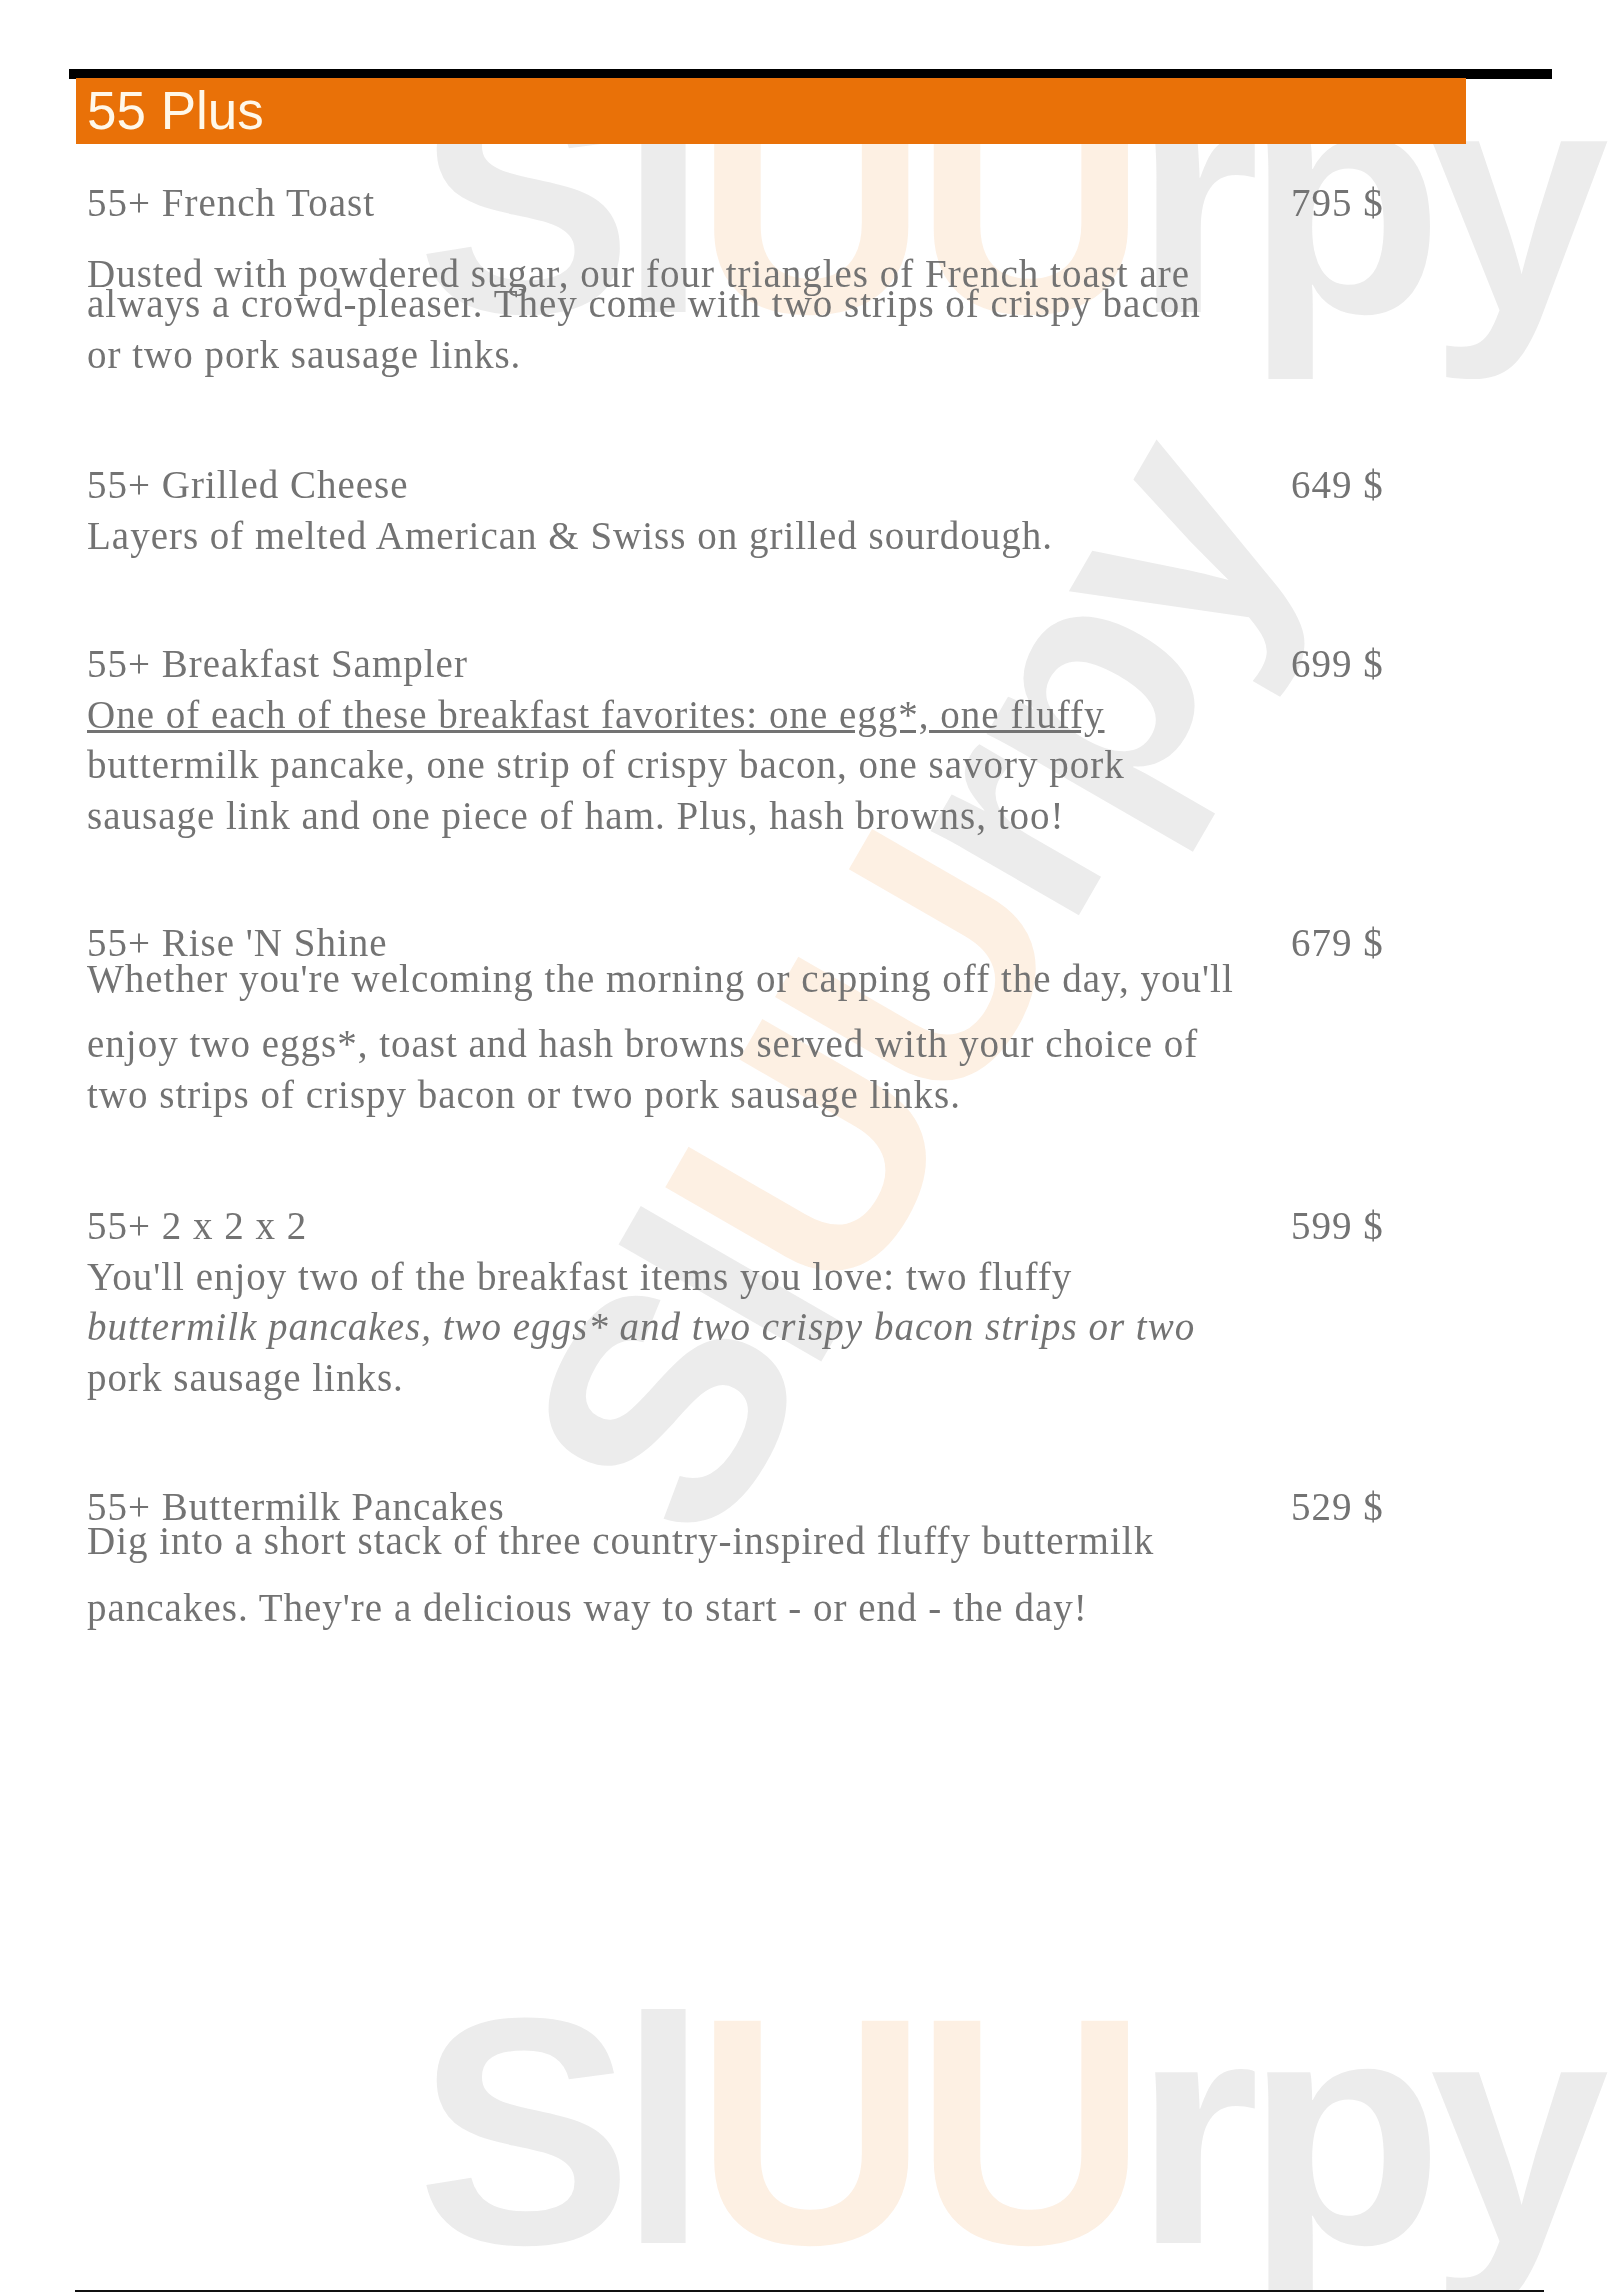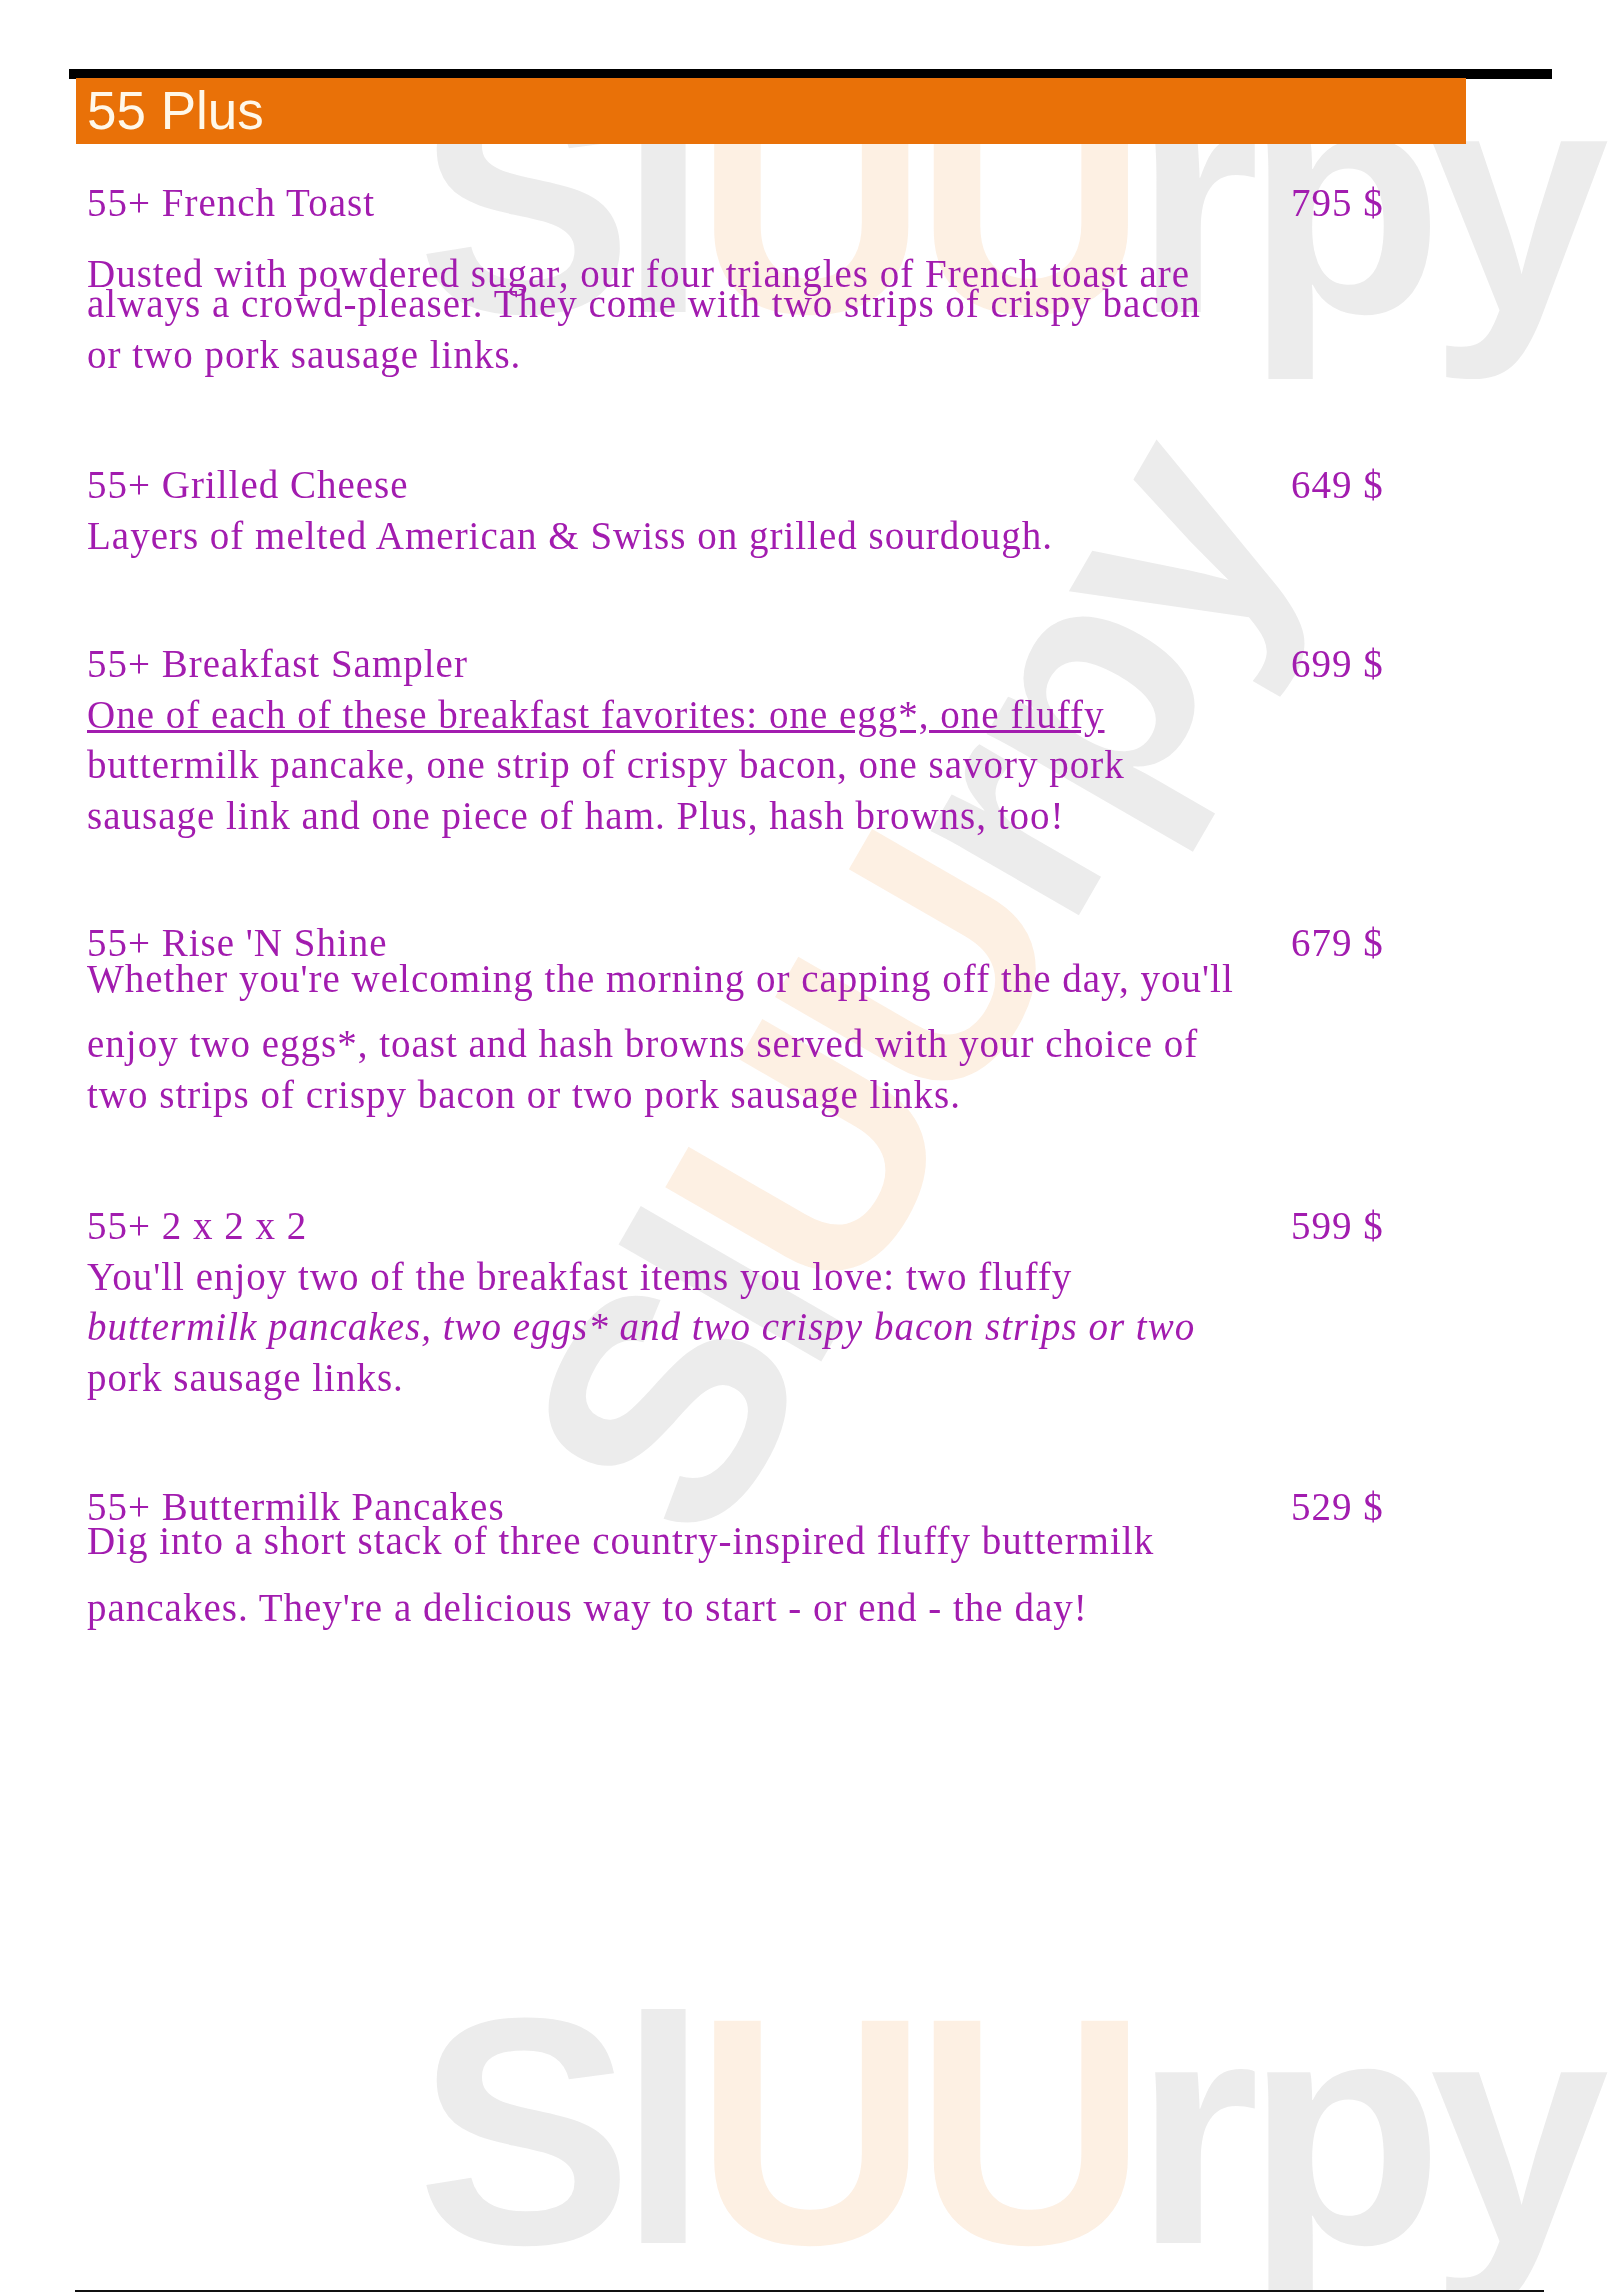--- a/index.html
+++ b/index.html
@@ -10,21 +10,21 @@
   .section-bar { position: absolute; left: 76px; top: 78px; width: 1390px; height: 66px; background: #e97108; }
   .section-title {
     position: absolute; left: 87px; top: 78px; height: 78px; line-height: 66px;
     font-family: "Liberation Sans", sans-serif; font-size: 53px; color: #fff8ea;
     white-space: nowrap;
   }
 
   .menu-item { position: absolute; left: 0; width: 1621px; }
   .item-name, .item-price, .desc-line {
     position: absolute; font-family: "Liberation Serif", serif; font-size: 39px;
-    letter-spacing: 1px; color: #a21caf; white-space: nowrap; line-height: 51px;
+    letter-spacing: 1px; color: #737373; white-space: nowrap; line-height: 51px;
   }
   .item-name { left: 87px; top: 0; }
   .item-price { left: 1291px; top: 0; }
   .desc-line { left: 87px; }
 
   .bottom-rule { position: absolute; left: 75px; top: 2290px; width: 1469px; height: 2px; background: #111; }
 
   .watermark {
     position: absolute; font-family: "Liberation Sans", sans-serif; font-weight: bold;
     font-size: 323px; letter-spacing: -13.7px; line-height: 1; white-space: nowrap;

